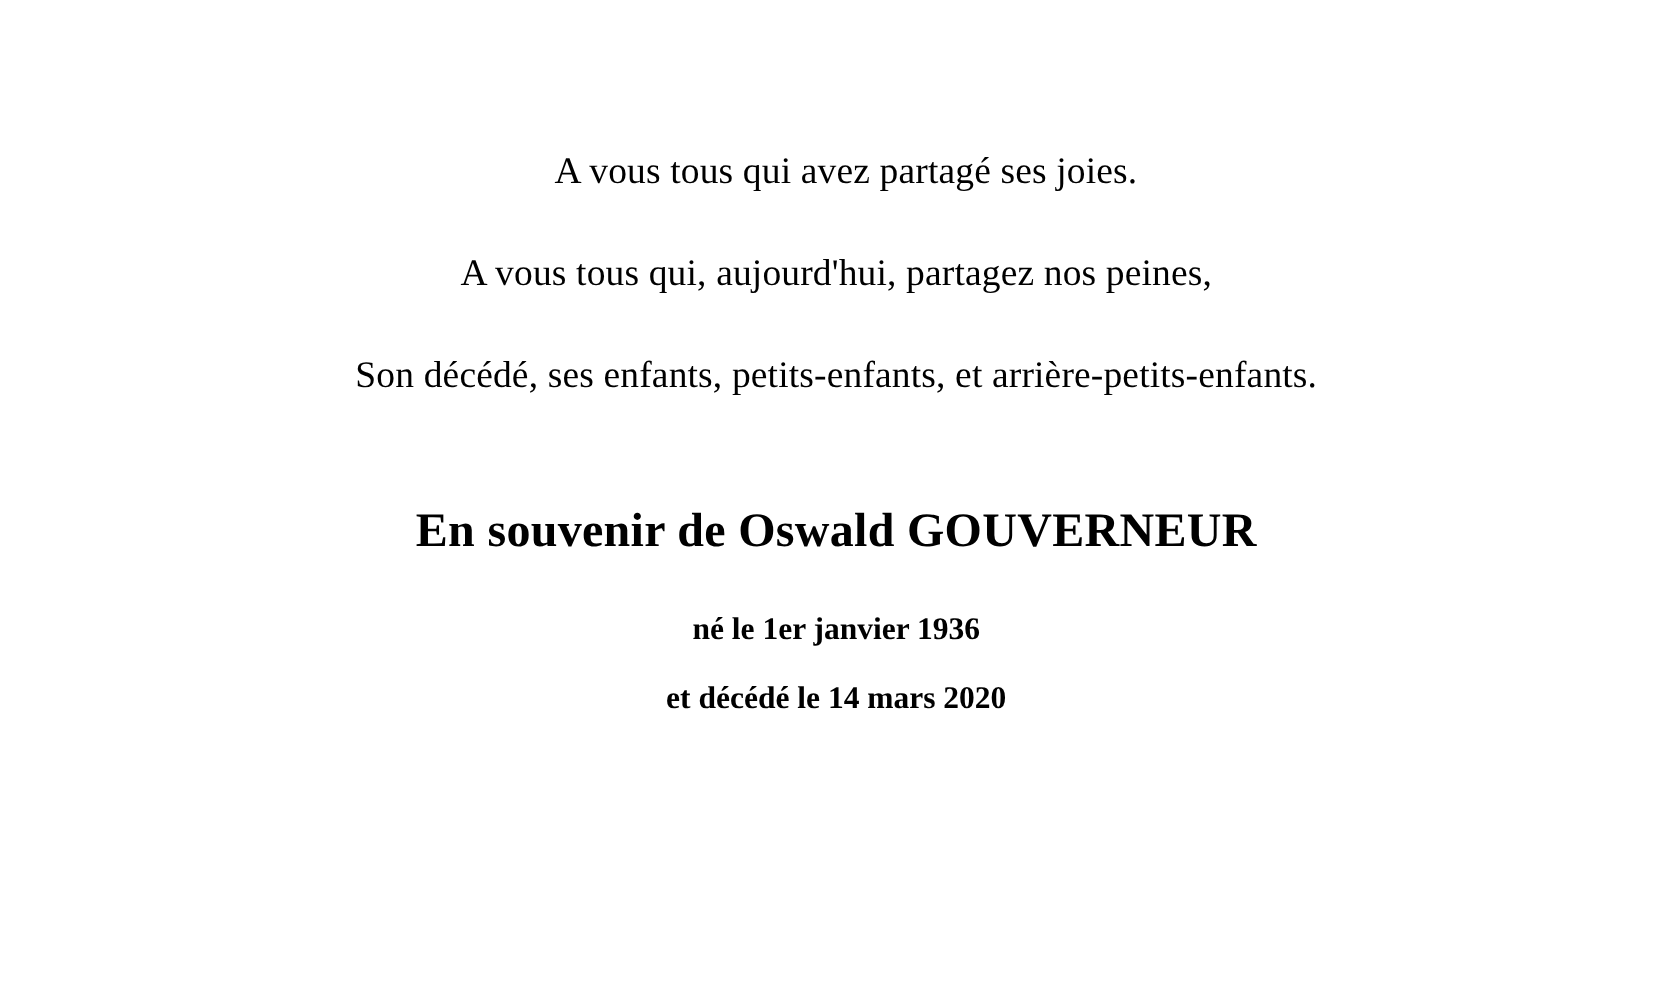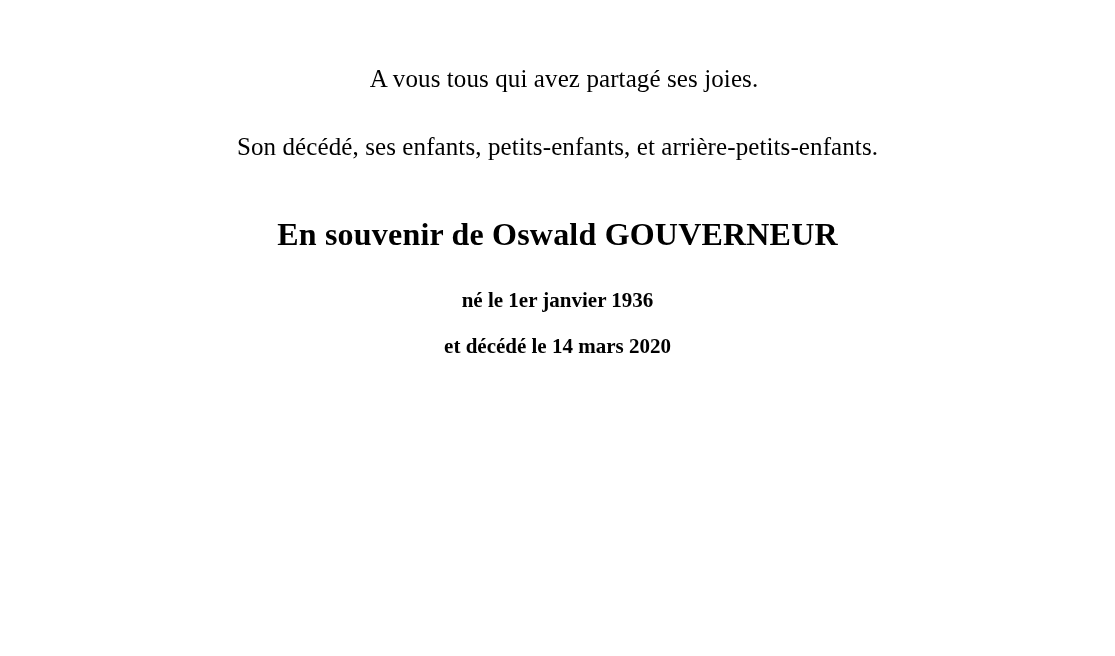--- a/index.html
+++ b/index.html
@@ -26,26 +26,26 @@
   .memorial-text {
     text-align: center;
     width: 100%;
   }
   .line-regular {
     font-size: 25px;
     font-weight: normal;
     line-height: 1.2;
     letter-spacing: 0.1px;
   }
-  .l1 { margin-top: 64px; padding-left: 13px; }
+  .l1 { margin-top: 100px; padding-left: 13px; }
   .l2 { margin-top: 38px; }
   .l3 { margin-top: 38px; }
   .l4 { margin-top: 38px; }
   .name-line {
-    margin-top: 54px;
+    margin-top: 69px;
     font-size: 32px;
     font-weight: bold;
     letter-spacing: 0.2px;
     font-family: Liberation Serif, serif;
   }
   .birth-line {
     margin-top: 35px;
     font-size: 21px;
     font-weight: bold;
   }
@@ -53,18 +53,19 @@
     font-size: 21px;
     font-weight: bold;
   }
 </style>
 </head>
 <body>
 
 <div class="page">
   <div class="memorial-text">
     <p class="line-regular l1">A vous tous qui avez partagé ses joies.</p>
+    <p class="line-regular l2">A vous tous qui, aujourd'hui, partagez nos peines,</p>
     <p class="line-regular l4">Son décédé, ses enfants, petits-enfants, et arrière-petits-enfants.</p>
     <p class="name-line">En souvenir de Oswald GOUVERNEUR</p>
     <p class="birth-line">né le 1er janvier 1936</p>
     <p class="death-line">et décédé le 14 mars 2020</p>
   </div>
 </div>
 
 </body></html>

